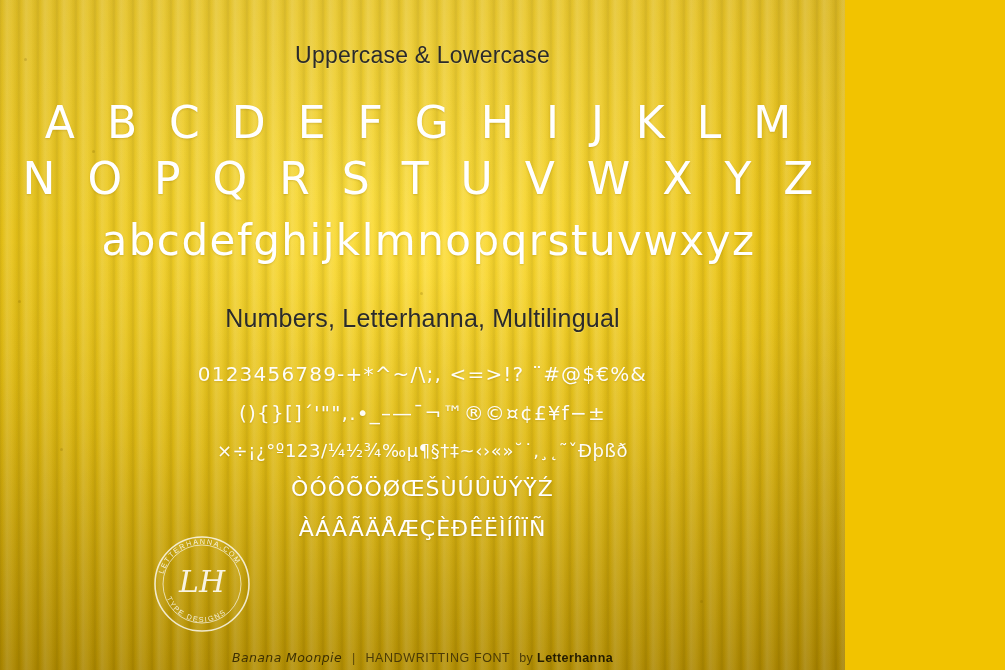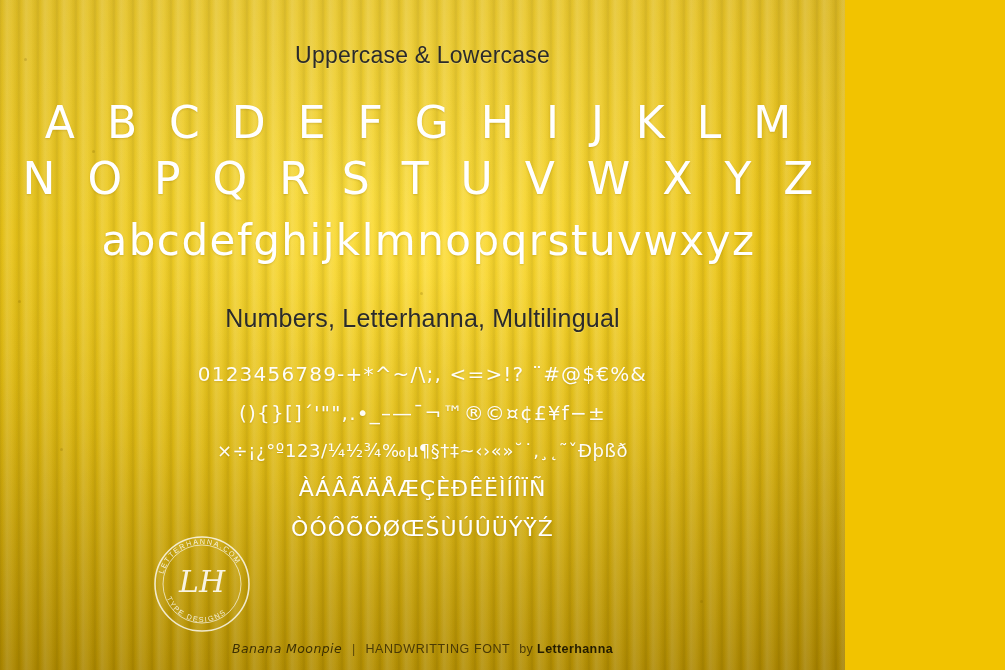--- a/index.html
+++ b/index.html
@@ -130,21 +130,21 @@
     z-index: 4;
     opacity: 0.92;
   }
   .seal svg { display: block; }
 
   
   .footer {
     position: absolute;
     left: 0;
     right: 0;
-    bottom: 14px;
+    bottom: 5px;
     z-index: 5;
     text-align: center;
     font-size: 12.5px;
     color: #4a3a06;
     letter-spacing: 0.4px;
   }
   .footer .fname {
     font-family: "DejaVu Sans", sans-serif;
     font-style: italic;
     color: #3d3003;
@@ -188,22 +188,22 @@
       <div class="spec row-upper-2">N O P Q R S T U V W X Y Z</div>
       <div class="spec row-lower">abcdefghijklmnopqrstuvwxyz</div>
     </div>
 
     <div class="heading heading-2">Numbers, Letterhanna, Multilingual</div>
 
     <div class="misc-block">
       <div class="spec row-misc">0123456789-+*^~/\;, &lt;=&gt;!? ¨#@$€%&amp;</div>
       <div class="spec row-misc">(){}[]´'"",.•_–—¯¬™®©¤¢£¥f−±</div>
       <div class="spec row-misc small">×÷¡¿°º123/¼½¾‰µ¶§†‡~‹›«»˘˙,¸˛˜ˇÐþßð</div>
+      <div class="spec row-accents">ÒÓÔÕÖØŒŠÙÚÛÜÝŸŹ</div>
       <div class="spec row-accents">ÀÁÂÃÄÅÆÇÈÐÊËÌÍÎÏÑ</div>
-      <div class="spec row-accents">ÒÓÔÕÖØŒŠÙÚÛÜÝŸŹ</div>
     </div>
 
   </div>
 
   <div class="seal">
     <svg width="108" height="108" viewBox="0 0 108 108" aria-hidden="true">
       <defs>
         <path id="arcTop" d="M 14,54 A 40,40 0 0 1 94,54"></path>
         <path id="arcBot" d="M 16,54 A 38,38 0 0 0 92,54"></path>
       </defs>

